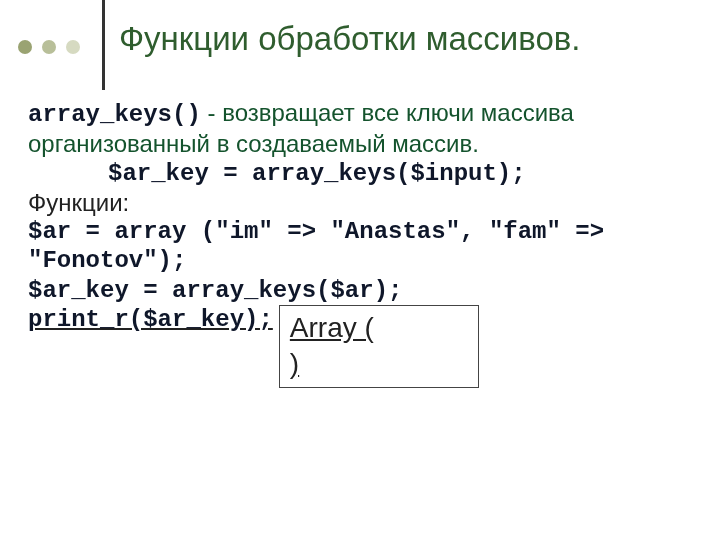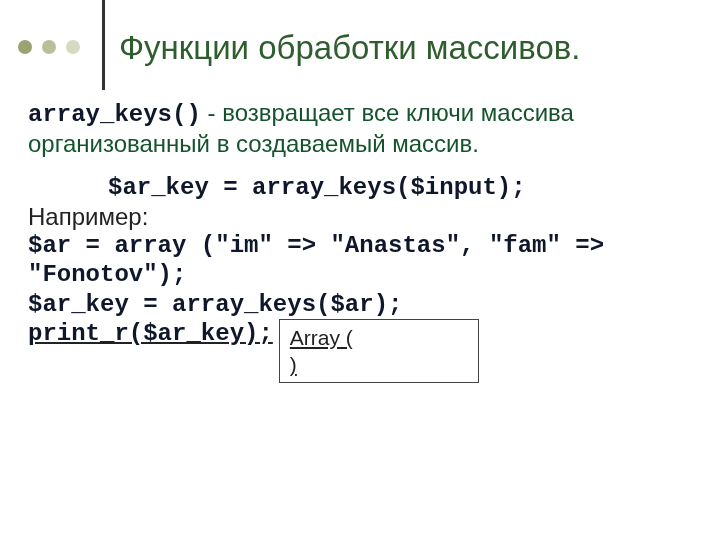--- a/index.html
+++ b/index.html
@@ -5,28 +5,28 @@
   * { margin: 0; padding: 0; box-sizing: border-box; }
   html, body { width: 720px; height: 540px; background: #fff; font-family: Arial, sans-serif; overflow: hidden; }
   .slide { position: relative; width: 720px; height: 540px; padding: 0; }
   .header-row { display: flex; align-items: flex-start; }
   .bullets { display: flex; gap: 10px; align-items: center; padding-top: 40px; padding-left: 18px; width: 94px; flex-shrink: 0; }
   .bullet { width: 14px; height: 14px; border-radius: 50%; }
   .b0 { background: #9aa372; }
   .b1 { background: #b8bf99; }
   .b2 { background: #d6dac1; }
   .vline { width: 3px; background: #333; height: 90px; margin-left: 8px; margin-right: 14px; flex-shrink: 0; }
-  .title { font-size: 33px; color: #2f5d2e; padding-top: 27px; line-height: 1.25; }
+  .title { font-size: 33px; color: #2f5d2e; padding-top: 18px; line-height: 1.25; }
   .body { padding: 8px 26px 0 28px; font-size: 24px; line-height: 1.22; color: #222; }
   .mono { font-family: "Courier New", monospace; font-weight: bold; color: #0f172a; }
   .row1 { }
   .row1 .plain { color: #14532d; font-weight: normal; font-family: Arial, sans-serif; }
-  .indent { padding-left: 80px; margin-top: 14px; }
+  .indent { padding-left: 80px; }
   .output-row { display: flex; align-items: flex-start; text-decoration: underline; }
-  .output-box { border: 1px solid #444; padding: 4px 8px 4px 10px; margin-left: 6px; font-size: 21px; color: #222; line-height: 1.3; font-family: Arial, sans-serif; min-width: 200px; }
+  .output-box { border: 1px solid #444; padding: 4px 8px 4px 10px; margin-left: 6px; font-size: 28px; color: #222; line-height: 1.3; font-family: Arial, sans-serif; min-width: 200px; }
   .out-indent { padding-left: 64px; }
 </style>
 </head>
 <body>
 
 <div class="slide">
 
   <div class="header-row">
     <div class="bullets">
       <div class="bullet b0"></div>
@@ -38,21 +38,21 @@
   </div>
 
   <div class="body">
 
     <div class="row1">
       <span class="mono">array_keys()</span><span class="plain"> - возвращает все ключи массива организованный в создаваемый массив.</span>
     </div>
 
     <div class="indent mono">$ar_key = array_keys($input);</div>
 
-    <div>Например:</div>
+    <div>Функции:</div>
 
     <div class="mono">$ar = array ("im" =&gt; "Anastas", "fam" =&gt; "Fonotov");</div>
     <div class="mono">$ar_key = array_keys($ar);</div>
 
     <div class="output-row">
       <div class="mono">print_r($ar_key);</div>
       <div class="output-box">
         <div>Array (</div>
         <div>)</div>
       </div>

